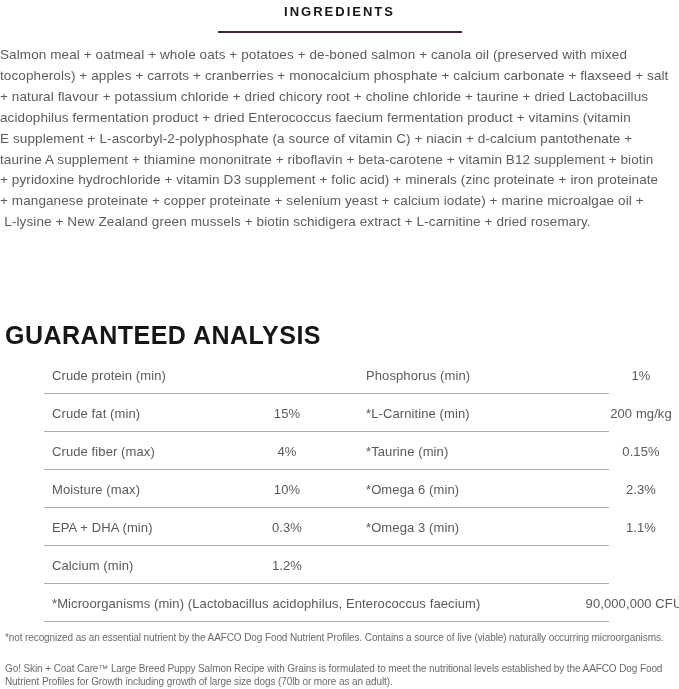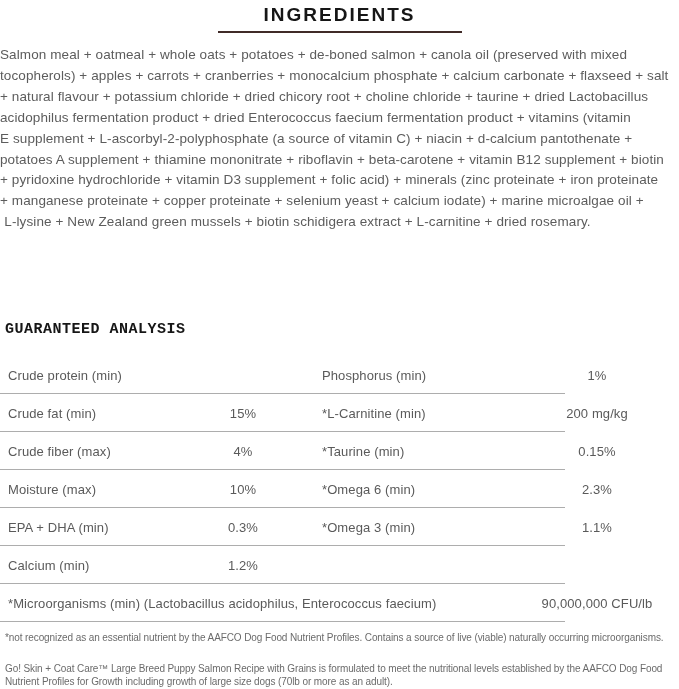--- a/index.html
+++ b/index.html
@@ -7,43 +7,42 @@
     width: 679px; height: 689px;
     background: #ffffff;
     font-family: "Liberation Sans", sans-serif;
     position: relative;
     overflow: hidden;
     color: #585858;
   }
   .ingredients-title {
     position: absolute; top: 4px; left: 0; width: 679px;
     text-align: center;
-    font-size: 19px; font-weight: bold; letter-spacing: 2px;
+    font-size: 13px; font-weight: bold; letter-spacing: 2px;
     color: #161616;
   }
   .title-rule {
     position: absolute; top: 31px; left: 218px;
     width: 244px; height: 2px;
     background: #402b28;
   }
   .ingredients-paragraph {
     position: absolute; top: 45px; left: 0; width: 595px;
     font-size: 13.5px; line-height: 20.9px; letter-spacing: 0.1px;
     color: #5c5c5c;
   }
   .ing-line { text-align: center; white-space: nowrap; }
   .analysis-title {
     position: absolute; top: 321px; left: 5px;
-    font-size: 15px; font-weight: bold; letter-spacing: 0.5px;
+    font-size: 25px; font-weight: bold; letter-spacing: 0.5px;
     color: #161616;
-    font-family: Liberation Mono, monospace;
   }
   .analysis-table {
     position: absolute; top: 356px; left: 0; width: 565px;
-    font-size: 13px; color: #5a5a5a; letter-spacing: 0.1px;
+    font-size: 13px; color: #5a5a5a; letter-spacing: 0.1px; padding-left: 44px;
   }
   .t-row {
     position: relative; height: 37px;
     border-bottom: 1px solid #adadad;
   }
   .t-row .cell {
     position: absolute; top: 50%; transform: translateY(-50%);
     white-space: nowrap;
   }
   .c-label1 { left: 8px; }
@@ -67,21 +66,21 @@
 
 <div class="ingredients-title">INGREDIENTS</div>
 <div class="title-rule"></div>
 
 <div class="ingredients-paragraph">
   <div class="ing-line">Salmon meal + oatmeal + whole oats + potatoes + de-boned salmon + canola oil (preserved with mixed</div>
   <div class="ing-line">tocopherols) + apples + carrots + cranberries + monocalcium phosphate + calcium carbonate + flaxseed + salt</div>
   <div class="ing-line">+ natural flavour + potassium chloride + dried chicory root + choline chloride + taurine + dried Lactobacillus</div>
   <div class="ing-line">acidophilus fermentation product + dried Enterococcus faecium fermentation product + vitamins (vitamin</div>
   <div class="ing-line">E supplement + L-ascorbyl-2-polyphosphate (a source of vitamin C) + niacin + d-calcium pantothenate +</div>
-  <div class="ing-line">potatoes A supplement + thiamine mononitrate + riboflavin + beta-carotene + vitamin B12 supplement + biotin</div>
+  <div class="ing-line">taurine A supplement + thiamine mononitrate + riboflavin + beta-carotene + vitamin B12 supplement + biotin</div>
   <div class="ing-line">+ pyridoxine hydrochloride + vitamin D3 supplement + folic acid) + minerals (zinc proteinate + iron proteinate</div>
   <div class="ing-line">+ manganese proteinate + copper proteinate + selenium yeast + calcium iodate) + marine microalgae oil +</div>
   <div class="ing-line">L-lysine + New Zealand green mussels + biotin schidigera extract + L-carnitine + dried rosemary.</div>
 </div>
 
 <div class="analysis-title">GUARANTEED ANALYSIS</div>
 
 <div class="analysis-table">
 
   <div class="t-row">

